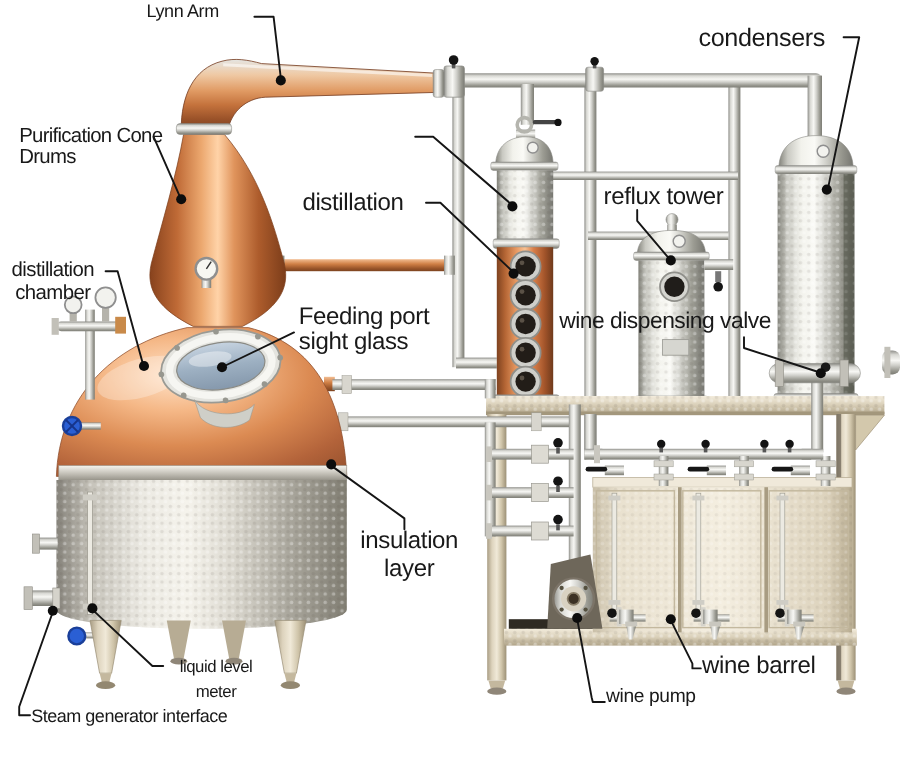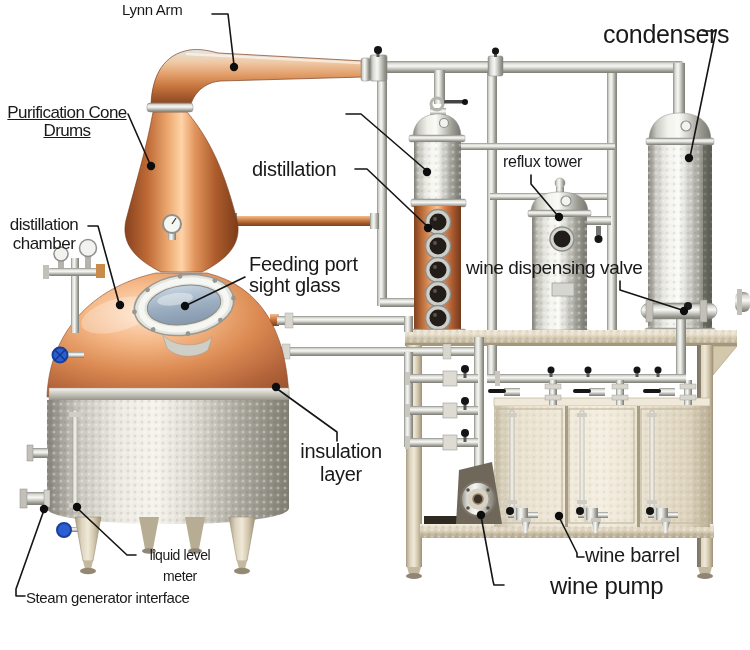--- a/index.html
+++ b/index.html
@@ -3,32 +3,32 @@
 <meta charset="utf-8">
 <style>
   html,body{margin:0;padding:0;}
   body{width:750px;height:650px;position:relative;background:#ffffff;overflow:hidden;
        font-family:"Liberation Sans","DejaVu Sans",sans-serif;}
   #stage{position:absolute;left:0;top:0;width:750px;height:650px;}
   svg{position:absolute;left:0;top:0;}
   .lbl{position:absolute;color:#191919;letter-spacing:-0.3px;white-space:nowrap;z-index:5;}
   .lbl .ln{display:block;}
   #lbl-lynn{left:122px;top:1px;font-size:15px;}
-  #lbl-cond{left:603px;top:20px;font-size:25px;}
-  #lbl-puri{left:4px;top:104px;width:126px;text-align:center;font-size:17px;line-height:18px;letter-spacing:-0.6px;white-space:normal;text-decoration:underline;}
+  #lbl-cond{left:582px;top:20px;font-size:21px;}
+  #lbl-puri{left:16px;top:104px;width:126px;text-align:left;font-size:17px;line-height:18px;letter-spacing:-0.6px;white-space:normal;}
   #lbl-tube{left:213px;top:103px;font-size:20px;}
   #lbl-dist{left:252px;top:158px;font-size:20px;}
-  #lbl-reflux{left:503px;top:153px;font-size:16px;}
+  #lbl-reflux{left:503px;top:153px;font-size:20px;}
   #lbl-chamber{left:0;top:215px;width:88px;text-align:center;font-size:17px;line-height:19px;letter-spacing:-0.5px;white-space:normal;}
   #lbl-feed{left:249px;top:254px;font-size:20px;line-height:21px;}
   #lbl-wdv{left:466px;top:257px;font-size:19px;letter-spacing:-0.4px;}
   #lbl-insu{left:294px;top:440px;width:94px;text-align:center;font-size:20px;line-height:23px;white-space:normal;}
   #lbl-llm{left:130px;top:545px;width:100px;text-align:center;font-size:14px;line-height:21px;letter-spacing:-0.4px;white-space:normal;}
   #lbl-steam{left:26px;top:589px;font-size:15px;letter-spacing:-0.4px;}
-  #lbl-pump{left:505px;top:572px;font-size:24px;margin-left:45px;}
+  #lbl-pump{left:505px;top:572px;font-size:16px;}
   #lbl-barrel{left:585px;top:544px;font-size:20px;}
 </style>
 </head>
 <body>
 
 <div id="stage">
 
 <svg width="750" height="650" viewBox="0 0 750 650">
 <defs>
   <linearGradient id="gPH" x1="0" y1="0" x2="0" y2="1">

